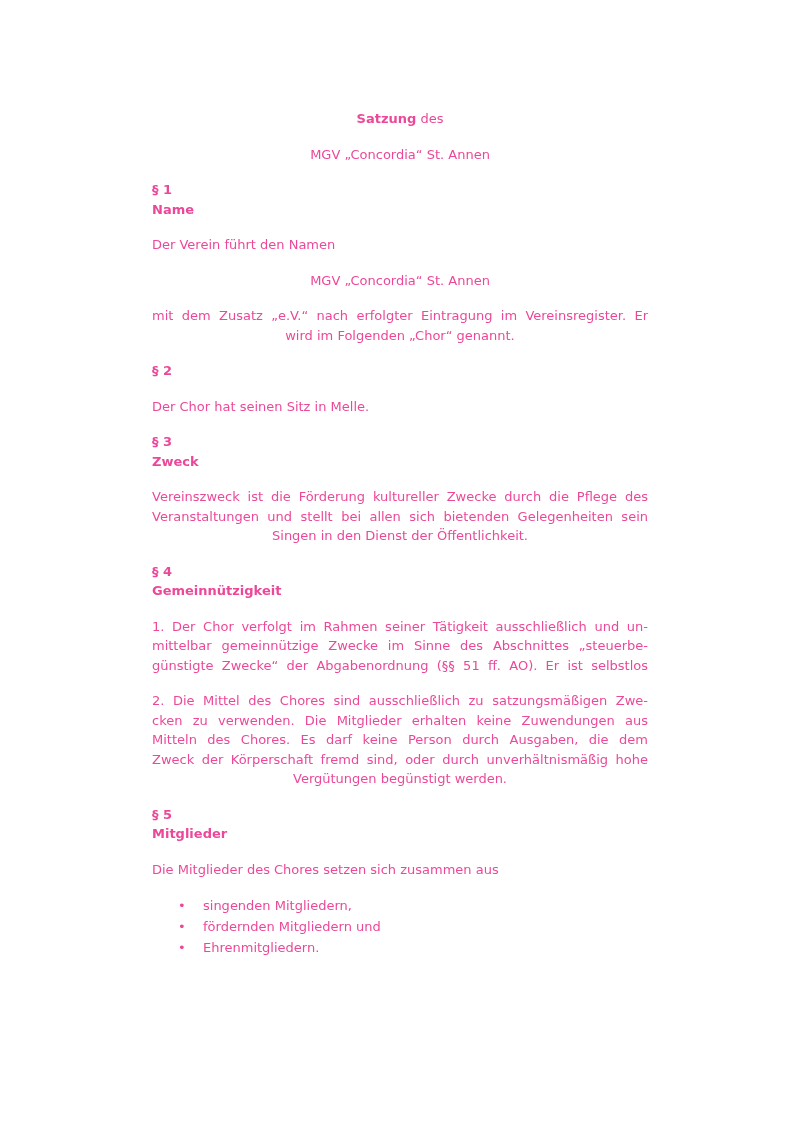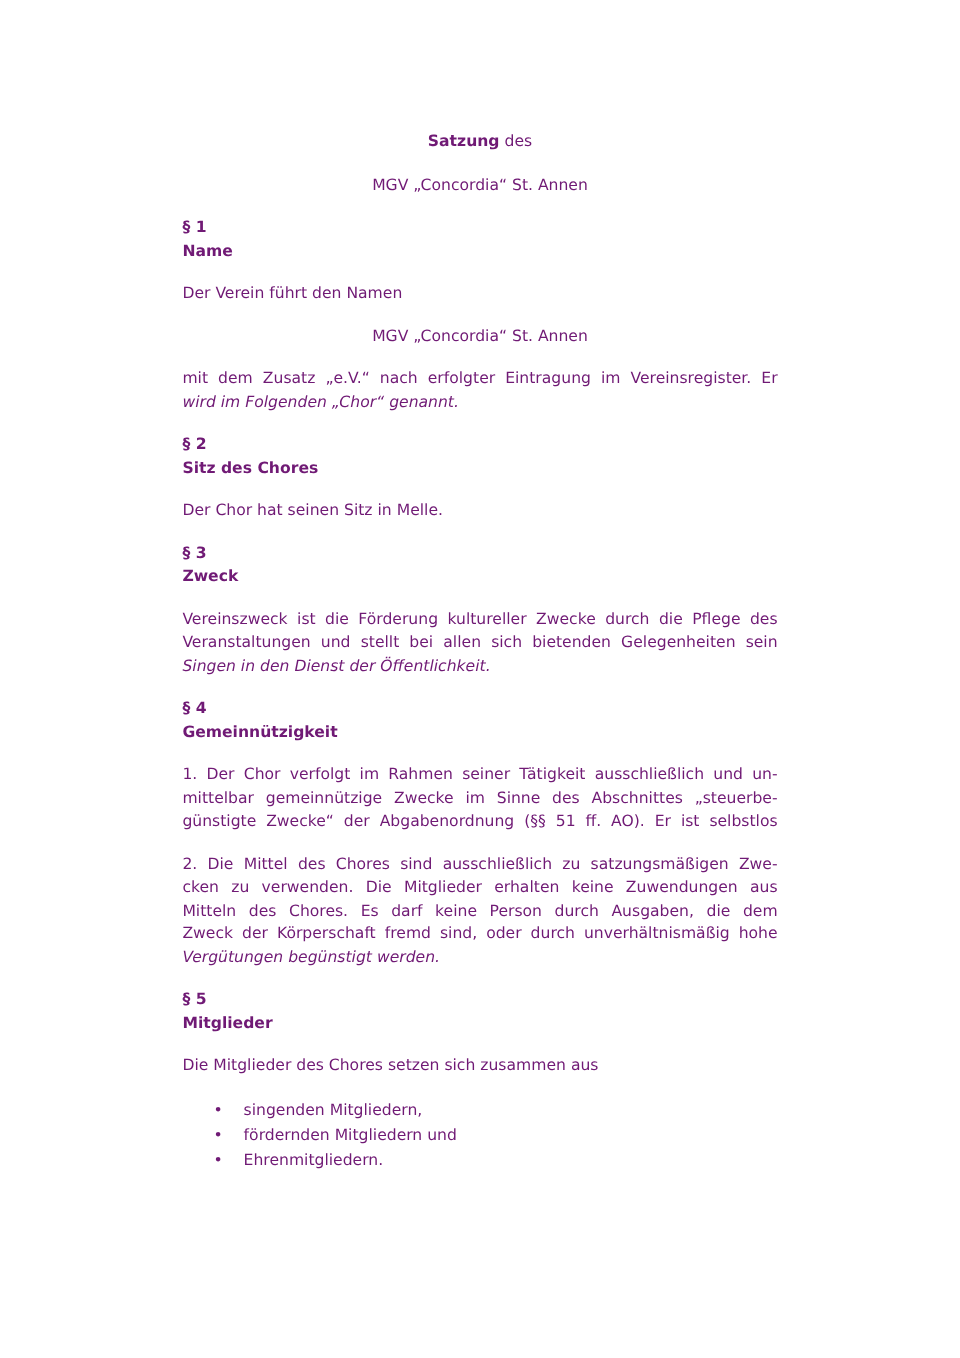--- a/index.html
+++ b/index.html
@@ -6,34 +6,34 @@
     margin: 0;
     padding: 0;
     background: #ffffff;
   }
   .page {
     position: relative;
     width: 800px;
     height: 1132px;
     box-sizing: border-box;
     background: #ffffff;
-    color: #701a75;
+    color: #ec4899;
     font-family: "DejaVu Sans", "Liberation Sans", sans-serif;
     font-size: 13px;
     line-height: 19.5px;
     padding: 109px 152px 0 152px;
     overflow: hidden;
   }
   .block { margin-bottom: 16px; }
   .center { text-align: center; }
   .b { font-weight: 700; }
   .section-head { font-weight: 700; }
   .section-head div { white-space: nowrap; }
   .jline { text-align: justify; text-align-last: justify; }
-  .jlast { text-align: left; font-style: italic; }
+  .jlast { text-align: center; }
   .bullet-row { display: flex; line-height: 21px; }
   .bullet-dot { flex: none; margin-left: 26px; width: 25px; }
   .bullet-text { flex: 1; }
 </style>
 </head>
 <body>
 
 <div class="page">
   <div class="block title center"><span class="b">Satzung</span> <span>des</span></div>
   <div class="block center">MGV „Concordia“ St. Annen</div>
@@ -43,21 +43,20 @@
         <div>Name</div>
       </div>
       <div class="block">Der Verein führt den Namen</div>
       <div class="block center">MGV „Concordia“ St. Annen</div>
       <div class="block">
         <div class="jline">mit dem Zusatz „e.V.“ nach erfolgter Eintragung im Vereinsregister. Er</div>
         <div class="jlast">wird im Folgenden „Chor“ genannt.</div>
       </div>
       <div class="block section-head">
         <div>§ 2</div>
-        <div>Sitz des Chores</div>
       </div>
       <div class="block">Der Chor hat seinen Sitz in Melle.</div>
       <div class="block section-head">
         <div>§ 3</div>
         <div>Zweck</div>
       </div>
       <div class="block">
         <div class="jline">Vereinszweck ist die Förderung kultureller Zwecke durch die Pflege des</div>
         <div class="jline">Veranstaltungen und stellt bei allen sich bietenden Gelegenheiten sein</div>
         <div class="jlast">Singen in den Dienst der Öffentlichkeit.</div>

